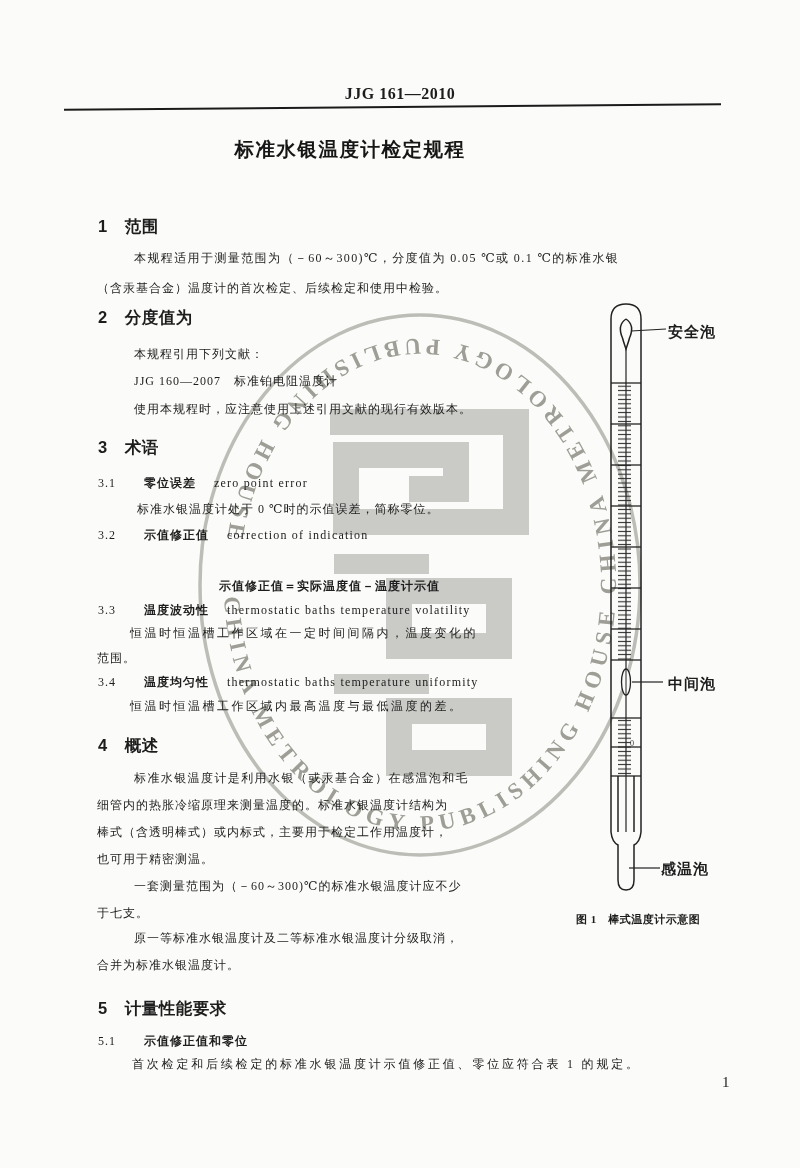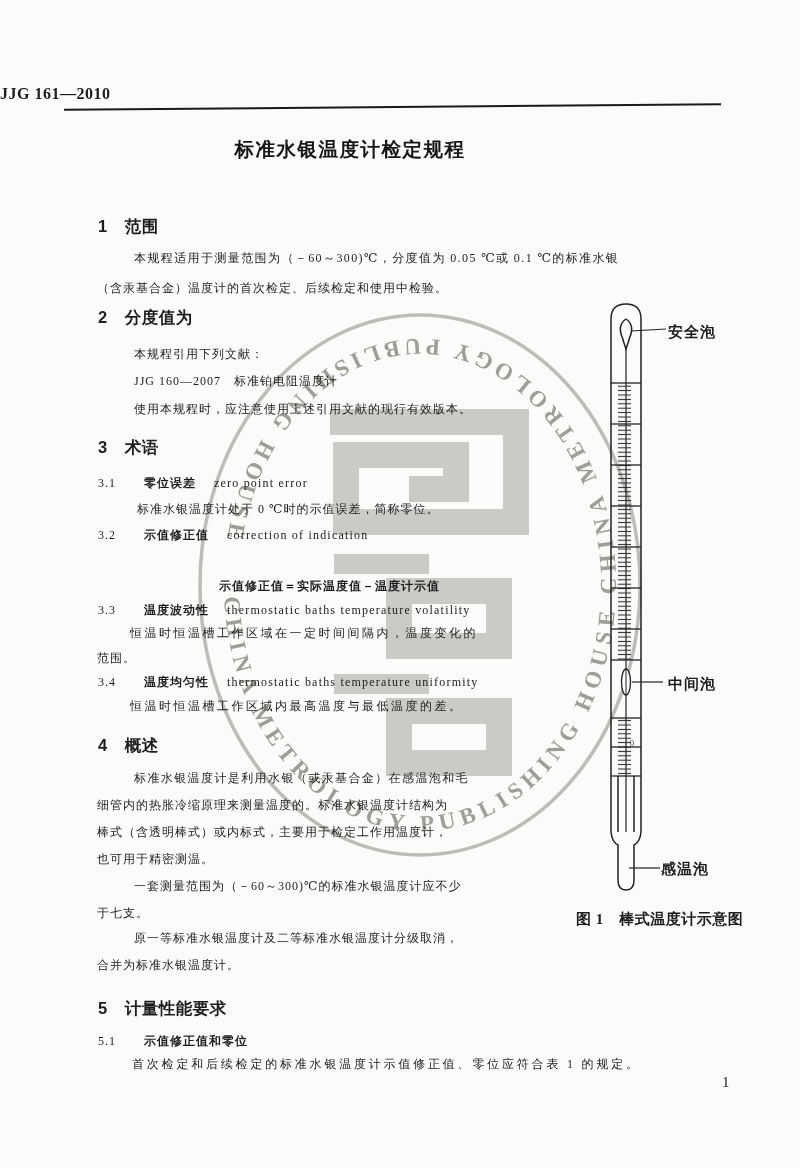--- a/index.html
+++ b/index.html
@@ -11,30 +11,30 @@
   .hd{font-family:"Liberation Sans","DejaVu Sans",sans-serif;font-weight:700;
       font-size:16.5px;letter-spacing:0.5px;}
   .hd .hgap{margin-left:17px;}
   .tnum{margin-right:28px;}
   .tzh{font-family:"Liberation Sans","DejaVu Sans",sans-serif;font-weight:700;margin-right:18px;}
   .ten{letter-spacing:1.2px;}
   .sp14{letter-spacing:1.4px;}
   .sp25{letter-spacing:2.5px;}
   .sp28{letter-spacing:2.8px;}
   .formula{font-family:"Liberation Sans","DejaVu Sans",sans-serif;font-weight:700;letter-spacing:1px;margin-left:16px;}
-  .doc-header{left:0;top:84px;width:800px;font-weight:700;
+  .doc-header{left:0;top:84px;width:800px;text-align:center;font-weight:700;
               font-size:16px;letter-spacing:0.5px;}
   .header-rule{position:absolute;left:64px;top:106px;width:657px;height:2px;
                background:#1a1a1a;transform:rotate(-0.5deg);}
   .doc-title{left:0;top:139px;width:700px;text-align:center;
              font-family:"Liberation Sans","DejaVu Sans",sans-serif;
              font-weight:700;font-size:19.5px;letter-spacing:1.5px;color:#161616;}
   .fig-label{font-family:"Liberation Sans","DejaVu Sans",sans-serif;font-weight:700;
              font-size:15px;letter-spacing:1px;}
-  .fig-caption{left:576px;top:909px;font-weight:700;font-size:15px;letter-spacing:0.5px;}
+  .fig-caption{left:576px;top:909px;font-weight:700;font-size:11px;letter-spacing:0.5px;}
   .page-number{left:722px;top:1072px;font-size:15px;}
   .watermark{position:absolute;left:194px;top:309px;mix-blend-mode:multiply;
              filter:blur(0.4px);pointer-events:none;}
   .thermo{position:absolute;left:572px;top:296px;}
 </style>
 </head>
 <body>
 
 <div class="page">
 

